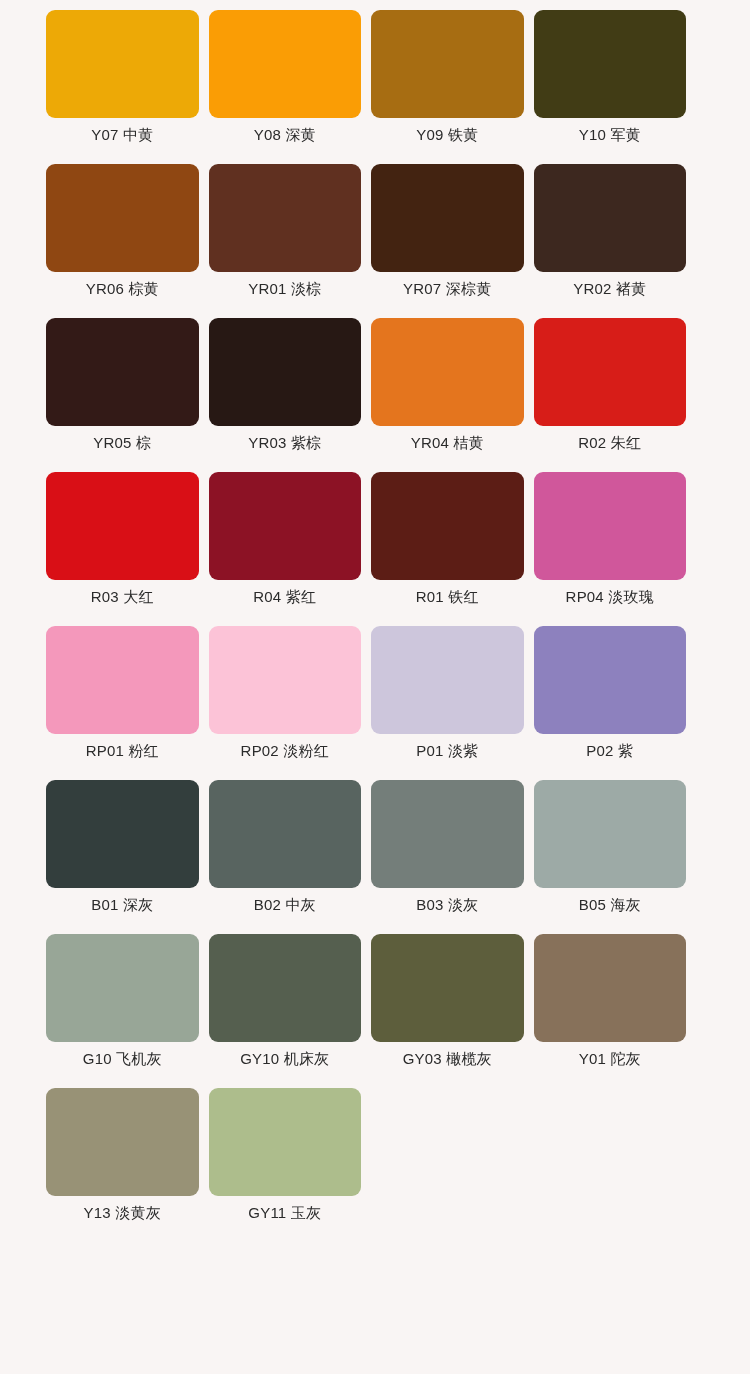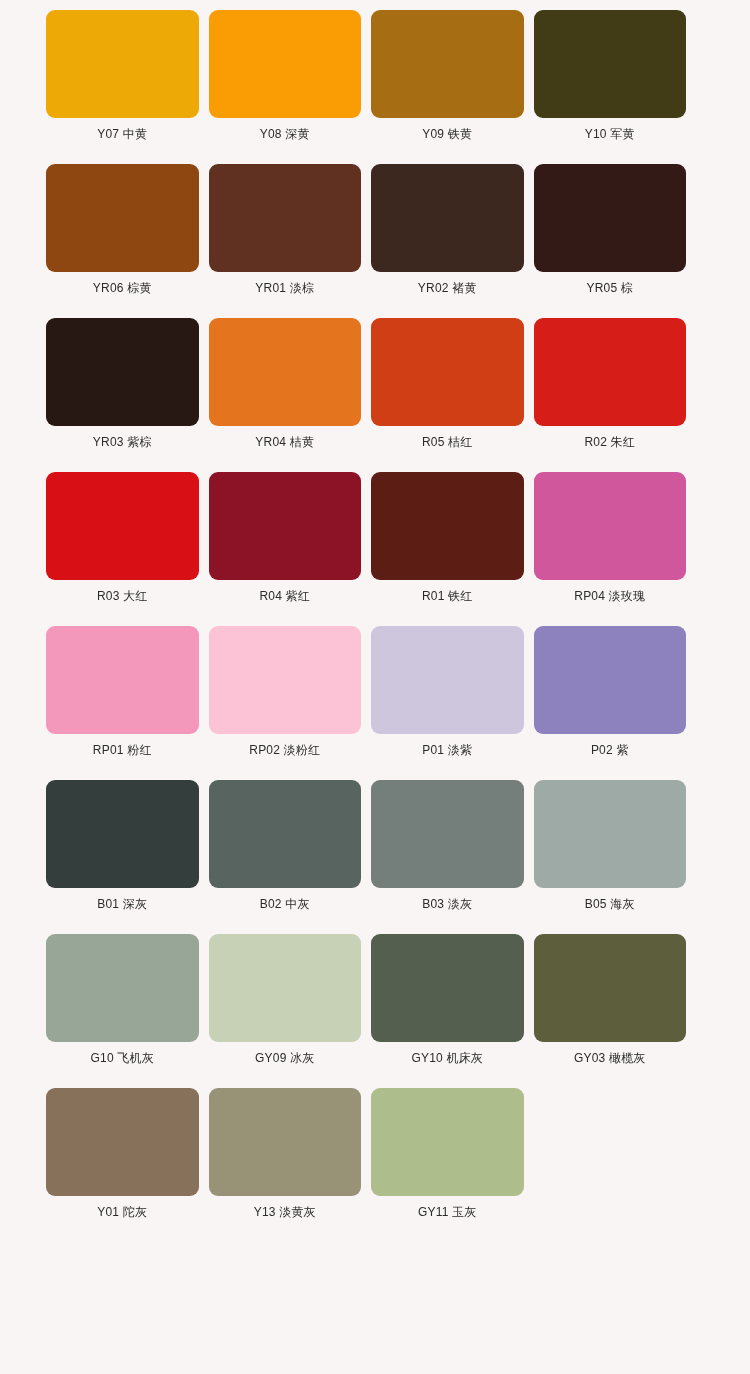--- a/index.html
+++ b/index.html
@@ -46,21 +46,21 @@
   .swatch-chip {
     width: 152.5px;
     height: 108px;
     border-radius: 9px;
     box-sizing: border-box;
     flex: none;
   }
 
   .swatch-label {
     margin-top: 9px;
-    font-size: 12px;
+    font-size: 15px;
     line-height: 15px;
     color: #2b2b2b;
     letter-spacing: 0.2px;
     white-space: nowrap;
     text-align: center;
     font-weight: 400;
   }
 </style>
 </head>
 <body style="background-color: rgb(249, 245, 244);">
@@ -85,38 +85,38 @@
       </div>
       <div class="swatch-cell">
         <div class="swatch-chip" style="background-color: rgb(143, 71, 18);"></div>
         <div class="swatch-label">YR06 棕黄</div>
       </div>
       <div class="swatch-cell">
         <div class="swatch-chip" style="background-color: rgb(96, 48, 32);"></div>
         <div class="swatch-label">YR01 淡棕</div>
       </div>
       <div class="swatch-cell">
+        <div class="swatch-chip" style="background-color: rgb(67, 35, 17);"></div>
+        <div class="swatch-label">YR07 深棕黄</div>
+      </div>
+      <div class="swatch-cell">
         <div class="swatch-chip" style="background-color: rgb(61, 40, 31);"></div>
         <div class="swatch-label">YR02 褚黄</div>
       </div>
       <div class="swatch-cell">
         <div class="swatch-chip" style="background-color: rgb(51, 26, 23);"></div>
         <div class="swatch-label">YR05 棕</div>
       </div>
       <div class="swatch-cell">
         <div class="swatch-chip" style="background-color: rgb(39, 24, 20);"></div>
         <div class="swatch-label">YR03 紫棕</div>
       </div>
       <div class="swatch-cell">
         <div class="swatch-chip" style="background-color: rgb(228, 117, 30);"></div>
         <div class="swatch-label">YR04 桔黄</div>
-      </div>
-      <div class="swatch-cell">
-        <div class="swatch-chip" style="background-color: rgb(207, 62, 21);"></div>
-        <div class="swatch-label">R05 桔红</div>
       </div>
       <div class="swatch-cell">
         <div class="swatch-chip" style="background-color: rgb(215, 29, 24);"></div>
         <div class="swatch-label">R02 朱红</div>
       </div>
       <div class="swatch-cell">
         <div class="swatch-chip" style="background-color: rgb(217, 15, 22);"></div>
         <div class="swatch-label">R03 大红</div>
       </div>
       <div class="swatch-cell">
@@ -161,24 +161,20 @@
       </div>
       <div class="swatch-cell">
         <div class="swatch-chip" style="background-color: rgb(157, 170, 166);"></div>
         <div class="swatch-label">B05 海灰</div>
       </div>
       <div class="swatch-cell">
         <div class="swatch-chip" style="background-color: rgb(152, 166, 151);"></div>
         <div class="swatch-label">G10 飞机灰</div>
       </div>
       <div class="swatch-cell">
-        <div class="swatch-chip" style="background-color: rgb(199, 209, 181);"></div>
-        <div class="swatch-label">GY09 冰灰</div>
-      </div>
-      <div class="swatch-cell">
         <div class="swatch-chip" style="background-color: rgb(85, 95, 79);"></div>
         <div class="swatch-label">GY10 机床灰</div>
       </div>
       <div class="swatch-cell">
         <div class="swatch-chip" style="background-color: rgb(93, 94, 60);"></div>
         <div class="swatch-label">GY03 橄榄灰</div>
       </div>
       <div class="swatch-cell">
         <div class="swatch-chip" style="background-color: rgb(135, 113, 90);"></div>
         <div class="swatch-label">Y01 陀灰</div>

